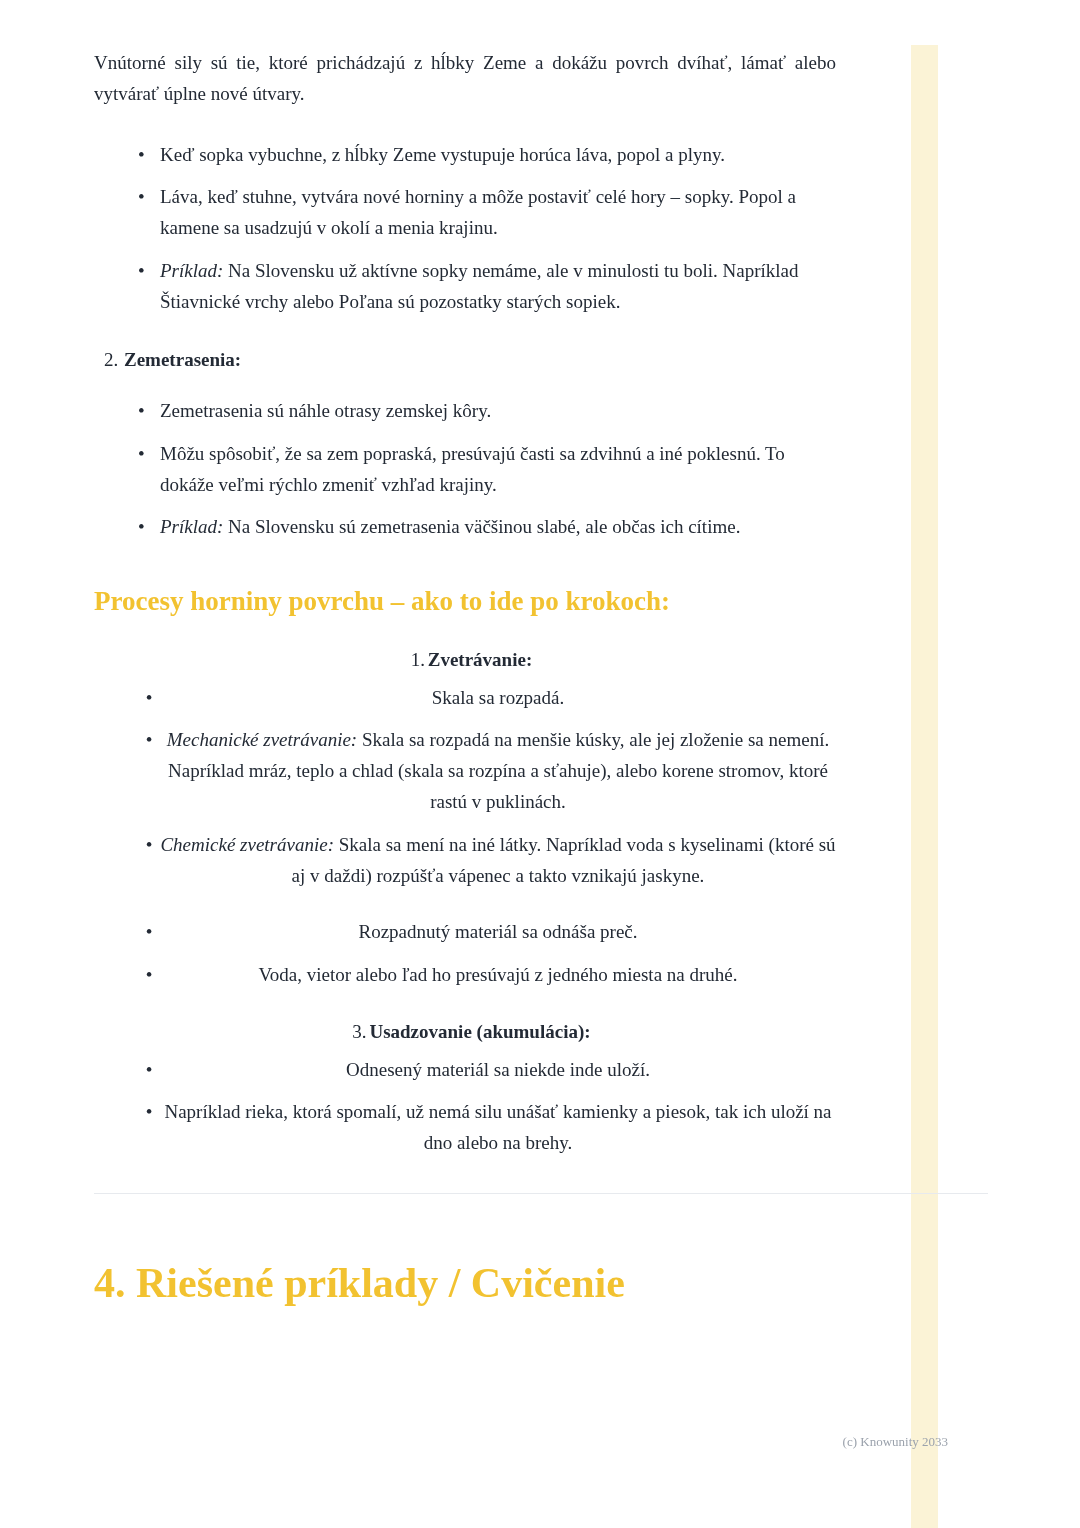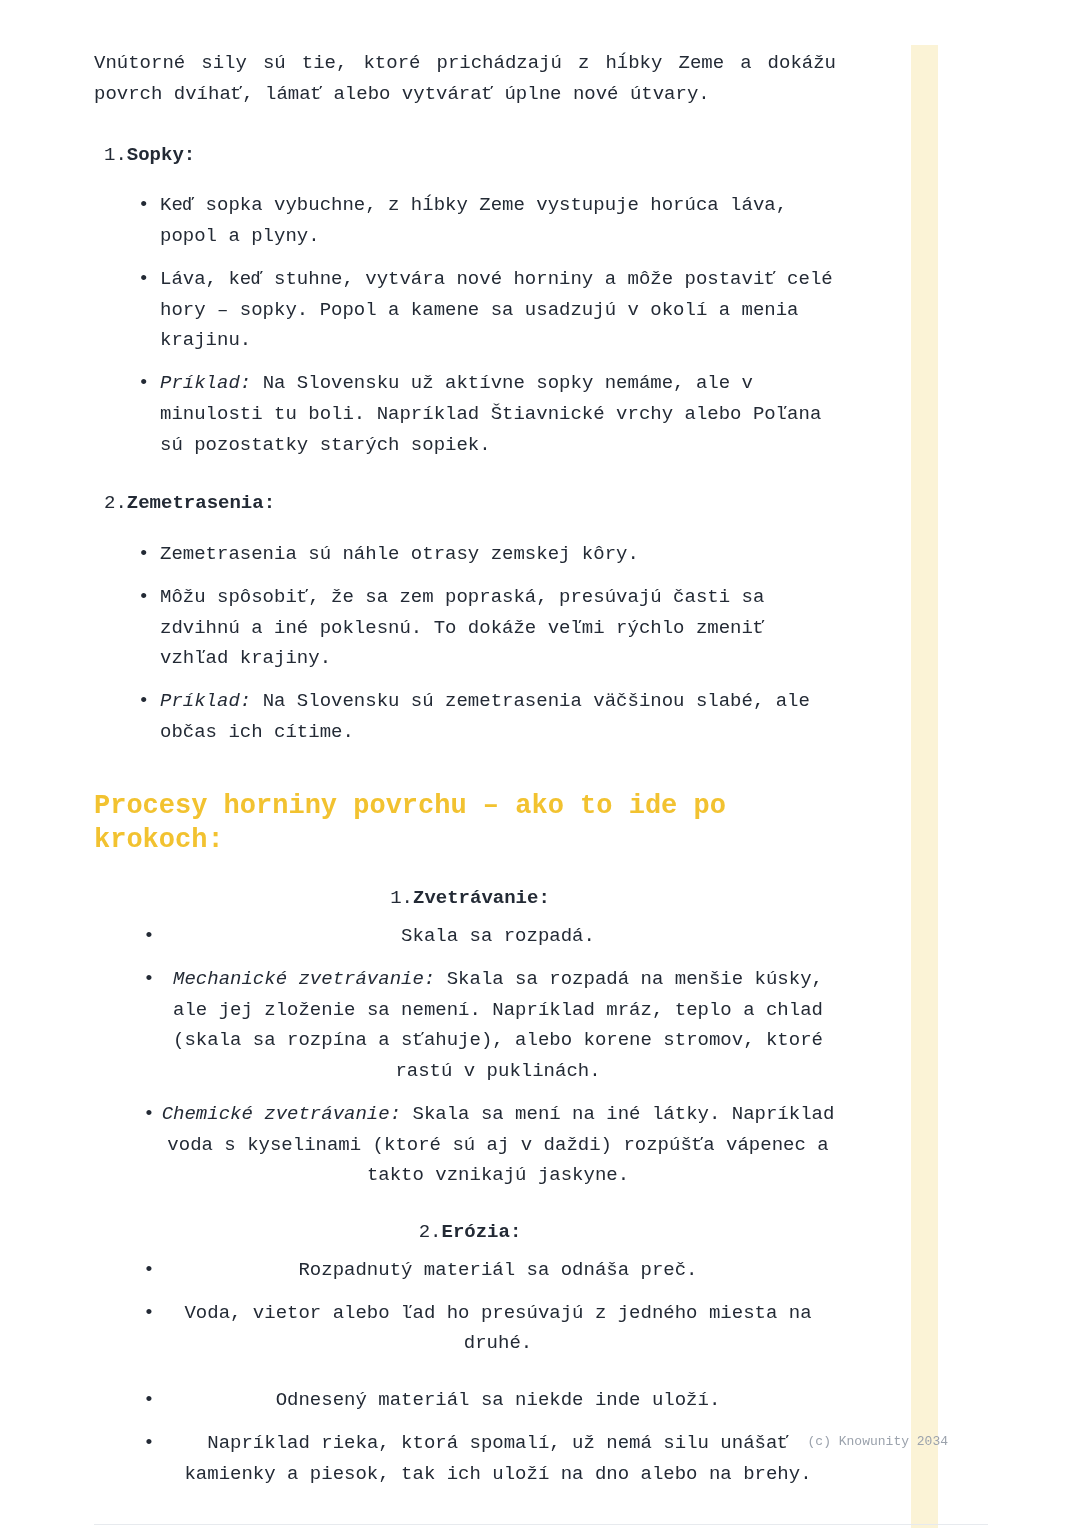--- a/index.html
+++ b/index.html
@@ -9,21 +9,21 @@
     --divider: #E7EAEE;
     --muted: #9BA2AC;
   }
   * { box-sizing: border-box; }
   html, body { margin: 0; padding: 0; background: #ffffff; }
   .page {
     position: relative;
     width: 1016px;
     height: 1528px;
     background: #ffffff;
-    font-family: Liberation Mono, monospace;
+    font-family: Liberation Serif, serif;
     color: var(--body-text);
     overflow: hidden;
     border-radius: 16px;
   }
   .stripe {
     position: absolute;
     top: 45px;
     right: 78px;
     width: 27px;
     height: 1483px;
@@ -101,21 +101,20 @@
 <body>
 
 <div class="page">
   <div class="stripe"></div>
 
   <div class="content">
     <p class="intro">Vnútorné sily sú tie, ktoré prichádzajú z hĺbky Zeme a dokážu povrch dvíhať, lámať alebo vytvárať úplne nové útvary.</p>
 
     <div class="num-list">
         <div class="num-item">
-          <div class="num-head"><span class="item-number">1. </span><span class="item-title">Sopky:</span></div>
           <div class="bullets">
             <div class="bullet-row">
               <span class="bullet-dot">•</span>
               <div class="bullet-text">Keď sopka vybuchne, z hĺbky Zeme vystupuje horúca láva, popol a plyny.</div>
             </div>
             <div class="bullet-row">
               <span class="bullet-dot">•</span>
               <div class="bullet-text">Láva, keď stuhne, vytvára nové horniny a môže postaviť celé hory – sopky. Popol a kamene sa usadzujú v okolí a menia krajinu.</div>
             </div>
             <div class="bullet-row">
@@ -157,45 +156,45 @@
               <span class="bullet-dot">•</span>
               <div class="bullet-text"><em class="lead">Mechanické zvetrávanie: </em>Skala sa rozpadá na menšie kúsky, ale jej zloženie sa nemení. Napríklad mráz, teplo a chlad (skala sa rozpína a sťahuje), alebo korene stromov, ktoré rastú v puklinách.</div>
             </div>
             <div class="bullet-row">
               <span class="bullet-dot">•</span>
               <div class="bullet-text"><em class="lead">Chemické zvetrávanie: </em>Skala sa mení na iné látky. Napríklad voda s kyselinami (ktoré sú aj v daždi) rozpúšťa vápenec a takto vznikajú jaskyne.</div>
             </div>
           </div>
         </div>
         <div class="num-item">
-          <div class="num-head"><span class="item-number">2. </span><span class="item-title">Erózia:</span></div>
           <div class="bullets">
             <div class="bullet-row">
               <span class="bullet-dot">•</span>
               <div class="bullet-text">Rozpadnutý materiál sa odnáša preč.</div>
             </div>
             <div class="bullet-row">
               <span class="bullet-dot">•</span>
               <div class="bullet-text">Voda, vietor alebo ľad ho presúvajú z jedného miesta na druhé.</div>
             </div>
           </div>
         </div>
         <div class="num-item">
+          <div class="num-head"><span class="item-number">3. </span><span class="item-title">Usadzovanie (akumulácia):</span></div>
           <div class="bullets">
             <div class="bullet-row">
               <span class="bullet-dot">•</span>
               <div class="bullet-text">Odnesený materiál sa niekde inde uloží.</div>
             </div>
             <div class="bullet-row">
               <span class="bullet-dot">•</span>
               <div class="bullet-text">Napríklad rieka, ktorá spomalí, už nemá silu unášať kamienky a piesok, tak ich uloží na dno alebo na brehy.</div>
             </div>
           </div>
         </div>
       </div>
 
     <hr class="divider">
 
     <h1 class="bottom-heading">4. Riešené príklady / Cvičenie</h1>
   </div>
 
-  <div class="copyright">(c) Knowunity 2034</div>
+  <div class="copyright">(c) Knowunity 2033</div>
 </div>
 
 </body></html>

